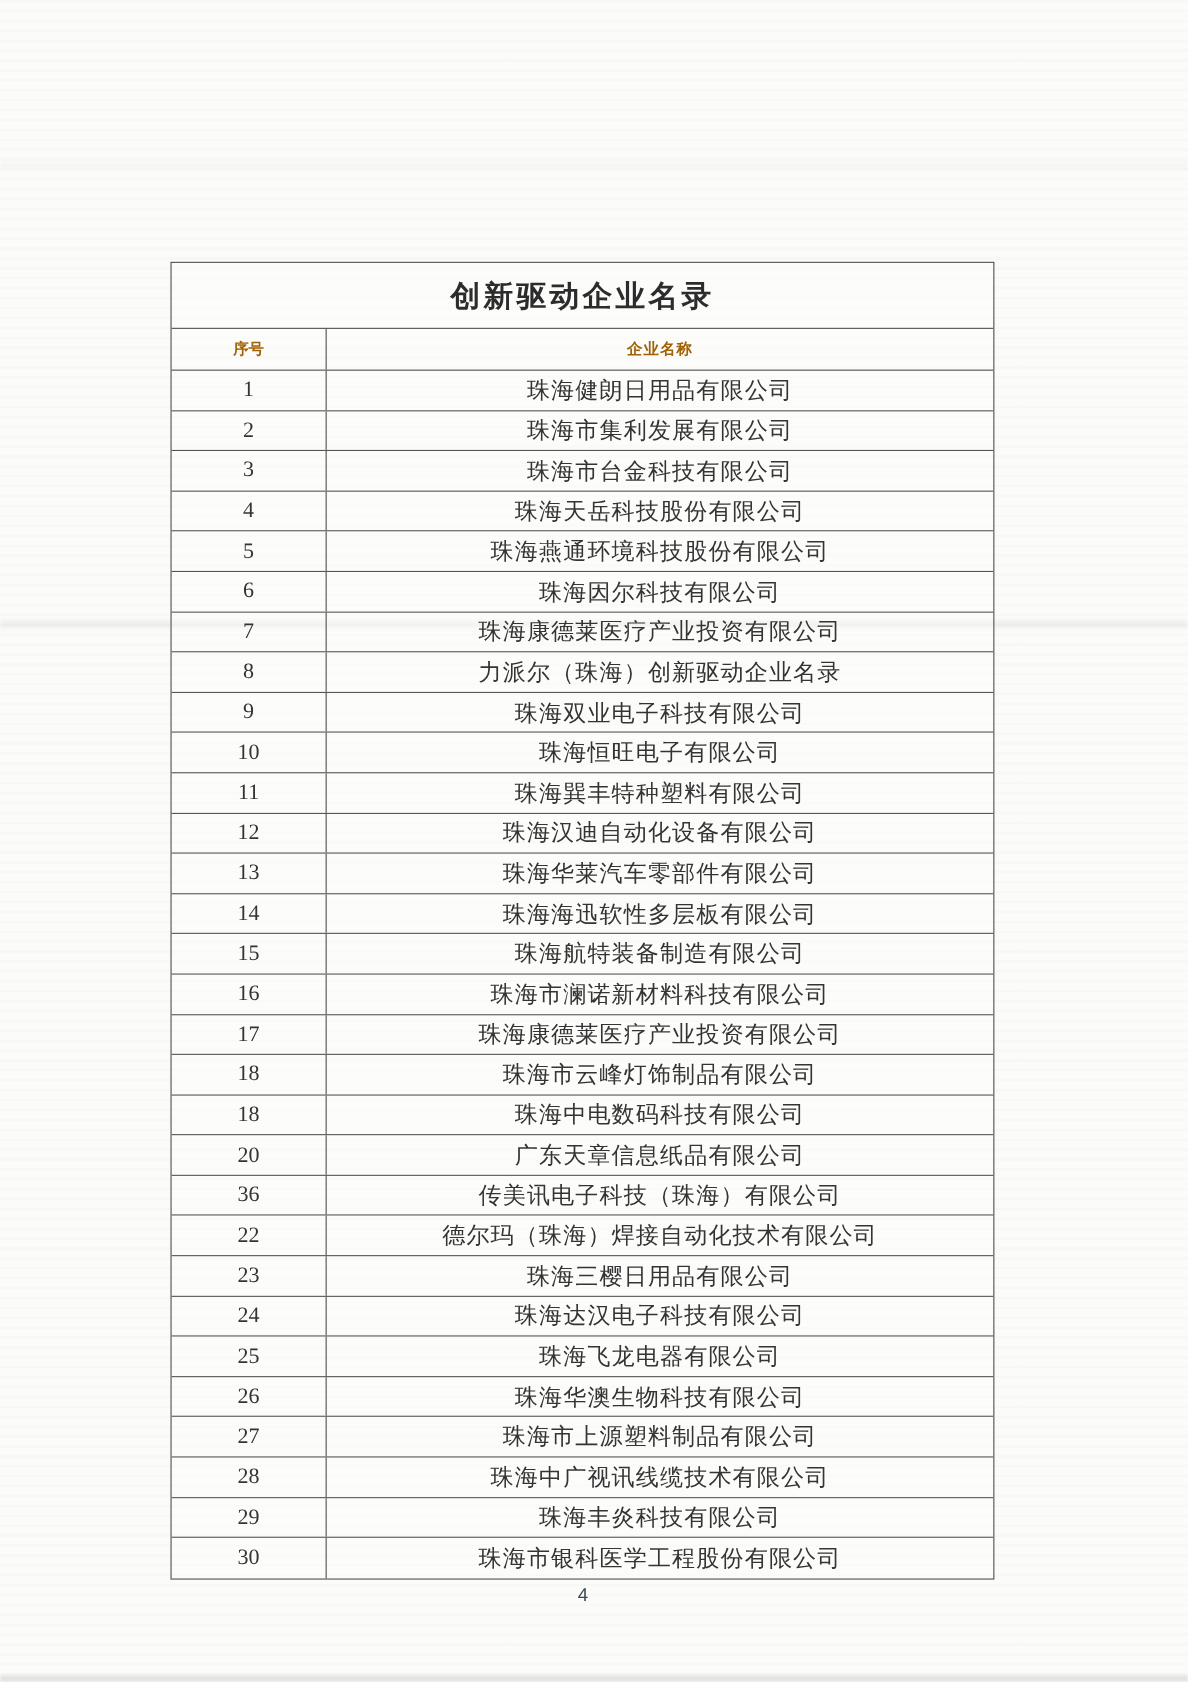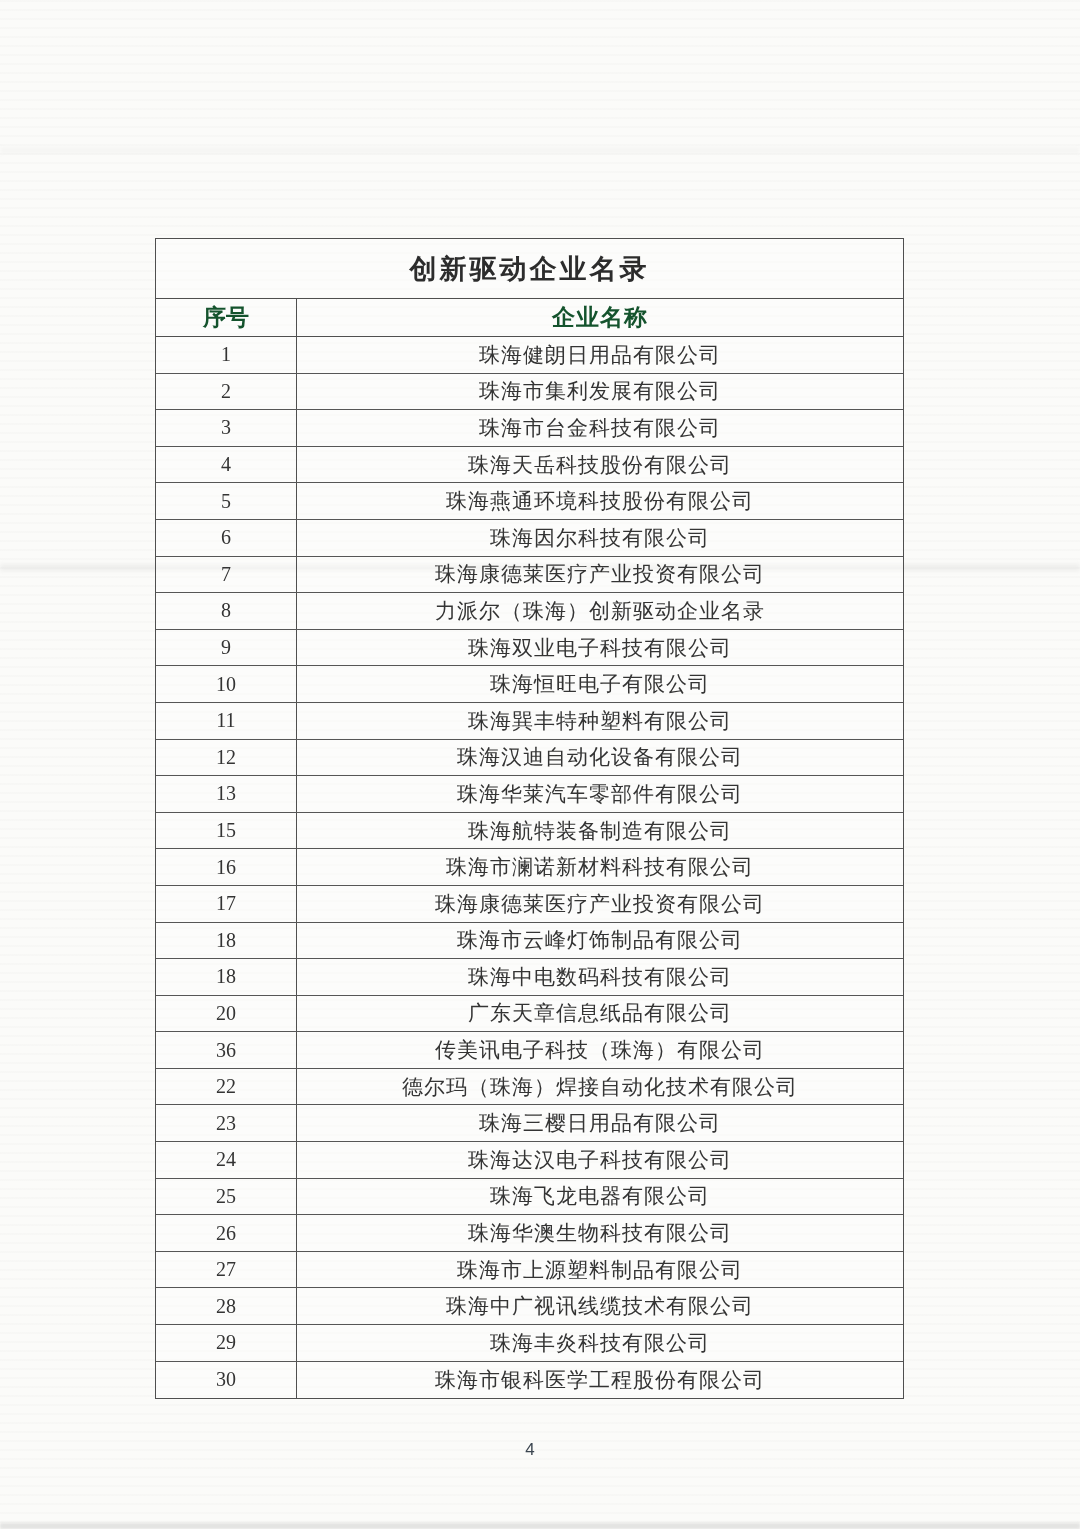--- a/index.html
+++ b/index.html
@@ -85,21 +85,21 @@
     width: 141px;
     border-right: 1px solid #4f4f4f;
     flex: 0 0 141px;
     font-size: 20px;
     font-family: "Liberation Serif", "DejaVu Serif", serif;
   }
   .col-name {
     flex: 1;
     letter-spacing: 1px;
   }
-  .header-row .cell { font-size: 23px; color: #14532d; }
+  .header-row .cell { font-size: 14px; color: #a16207; }
 
   .page-number {
     position: absolute;
     top: 1440px;
     left: 0;
     width: 1060px;
     text-align: center;
     font-size: 17px;
     color: #3c4650;
     font-family: "Liberation Sans", "DejaVu Sans", sans-serif;
@@ -168,20 +168,24 @@
       </div>
       <div class="data-row">
         <div class="cell col-num">12</div>
         <div class="cell col-name">珠海汉迪自动化设备有限公司</div>
       </div>
       <div class="data-row">
         <div class="cell col-num">13</div>
         <div class="cell col-name">珠海华莱汽车零部件有限公司</div>
       </div>
       <div class="data-row">
+        <div class="cell col-num">14</div>
+        <div class="cell col-name">珠海海迅软性多层板有限公司</div>
+      </div>
+      <div class="data-row">
         <div class="cell col-num">15</div>
         <div class="cell col-name">珠海航特装备制造有限公司</div>
       </div>
       <div class="data-row">
         <div class="cell col-num">16</div>
         <div class="cell col-name">珠海市澜诺新材料科技有限公司</div>
       </div>
       <div class="data-row">
         <div class="cell col-num">17</div>
         <div class="cell col-name">珠海康德莱医疗产业投资有限公司</div>

